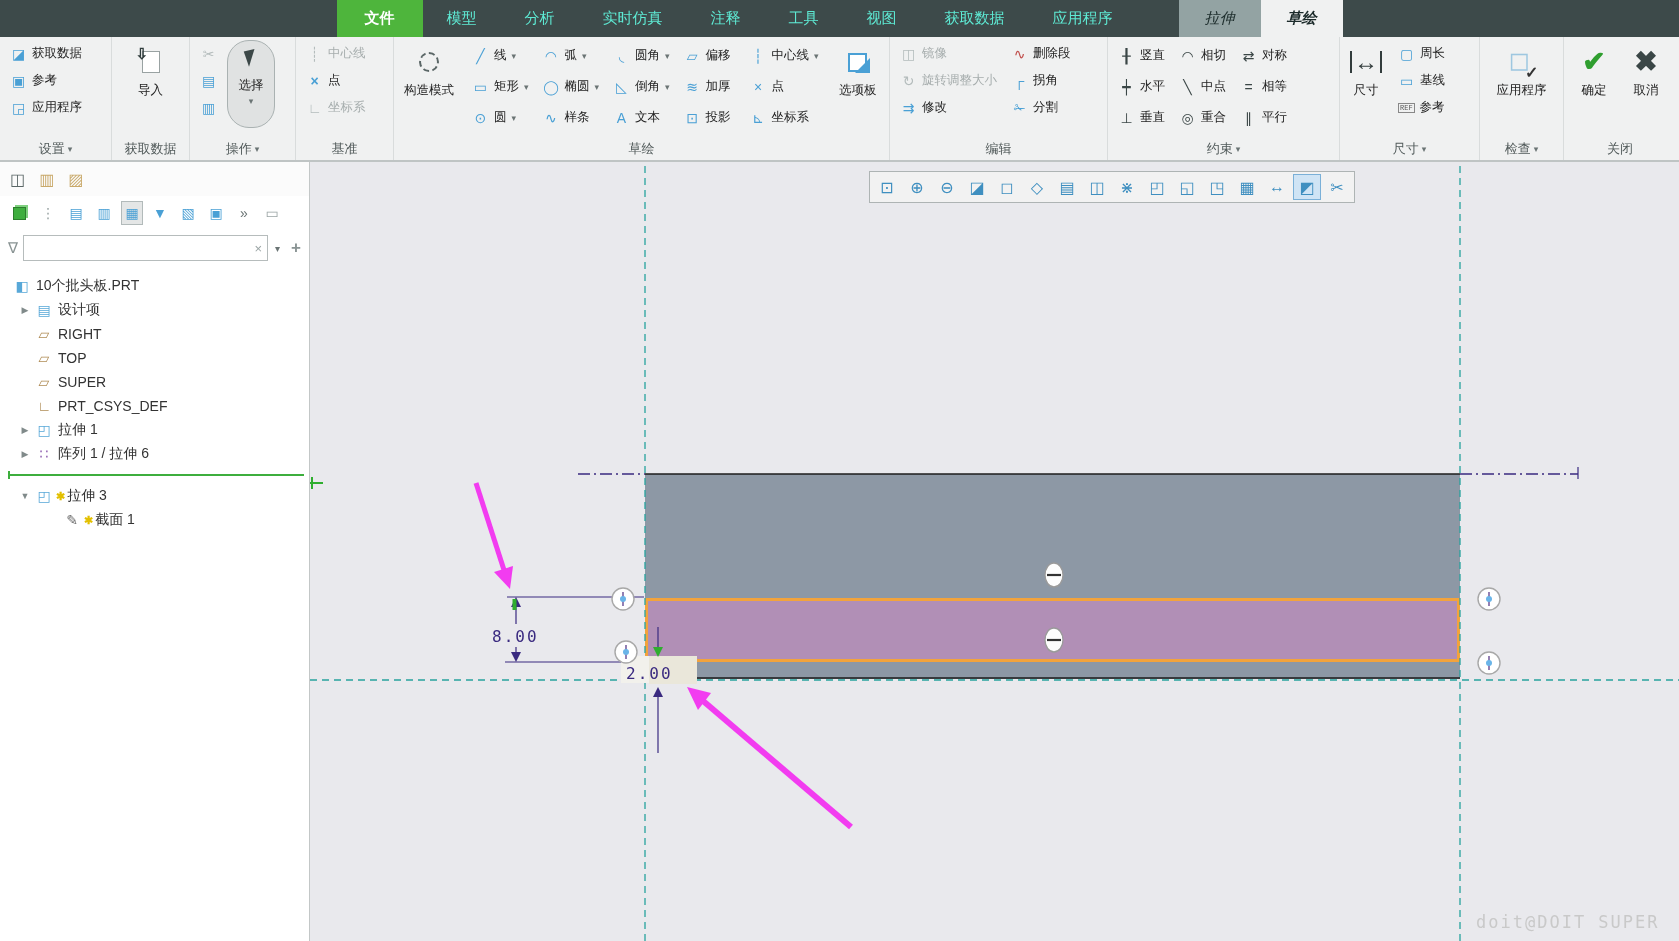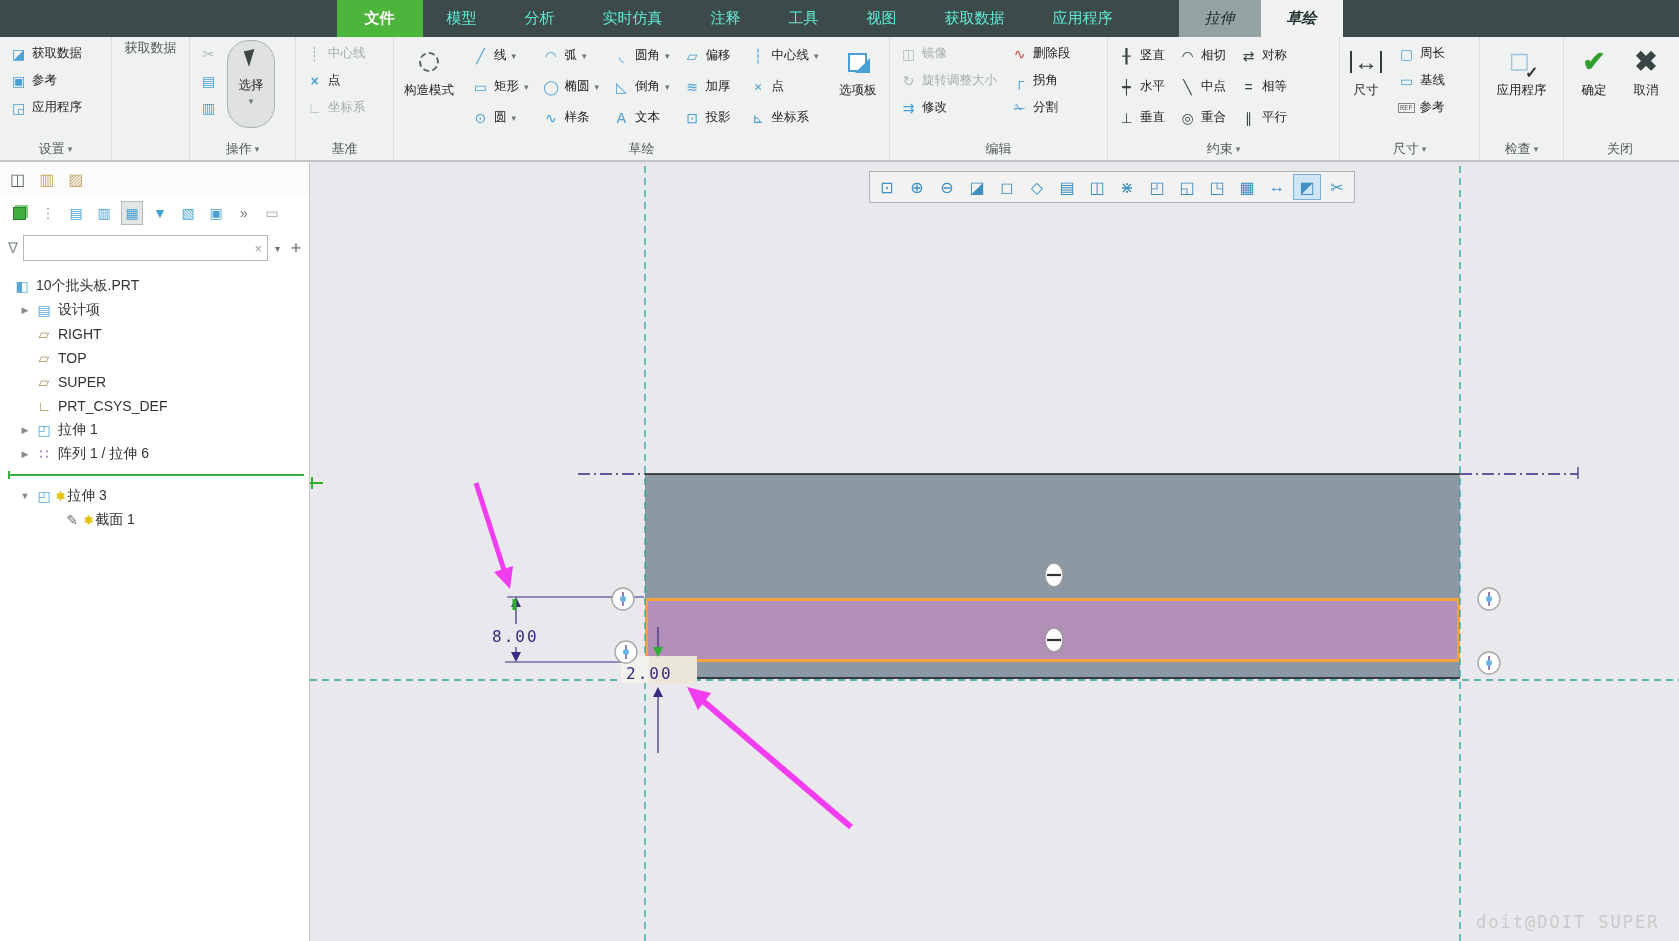--- a/index.html
+++ b/index.html
@@ -116,20 +116,28 @@
           </div>
     </div>
       </div>
     <div class="rg-label">
         <span>设置</span>
         <span class="dd">▾</span>
       </div>
   </div>
 
   <div class="rgroup" style="width:78px;">
+    <div class="rg-body" style="justify-content:center; width:100%;">
+      <div class="bigbtn">
+        <span class="bic">
+            <span class="import-ic"></span>
+          </span>
+        <span>导入</span>
+      </div>
+    </div>
     <div class="rg-label">
         <span>获取数据</span>
       </div>
   </div>
 
   <div class="rgroup" style="width:106px;">
     <div class="rg-body" style="gap:4px;">
       <div class="col">
         <div class="sbtn dis">
             <span class="ic">✂</span>

